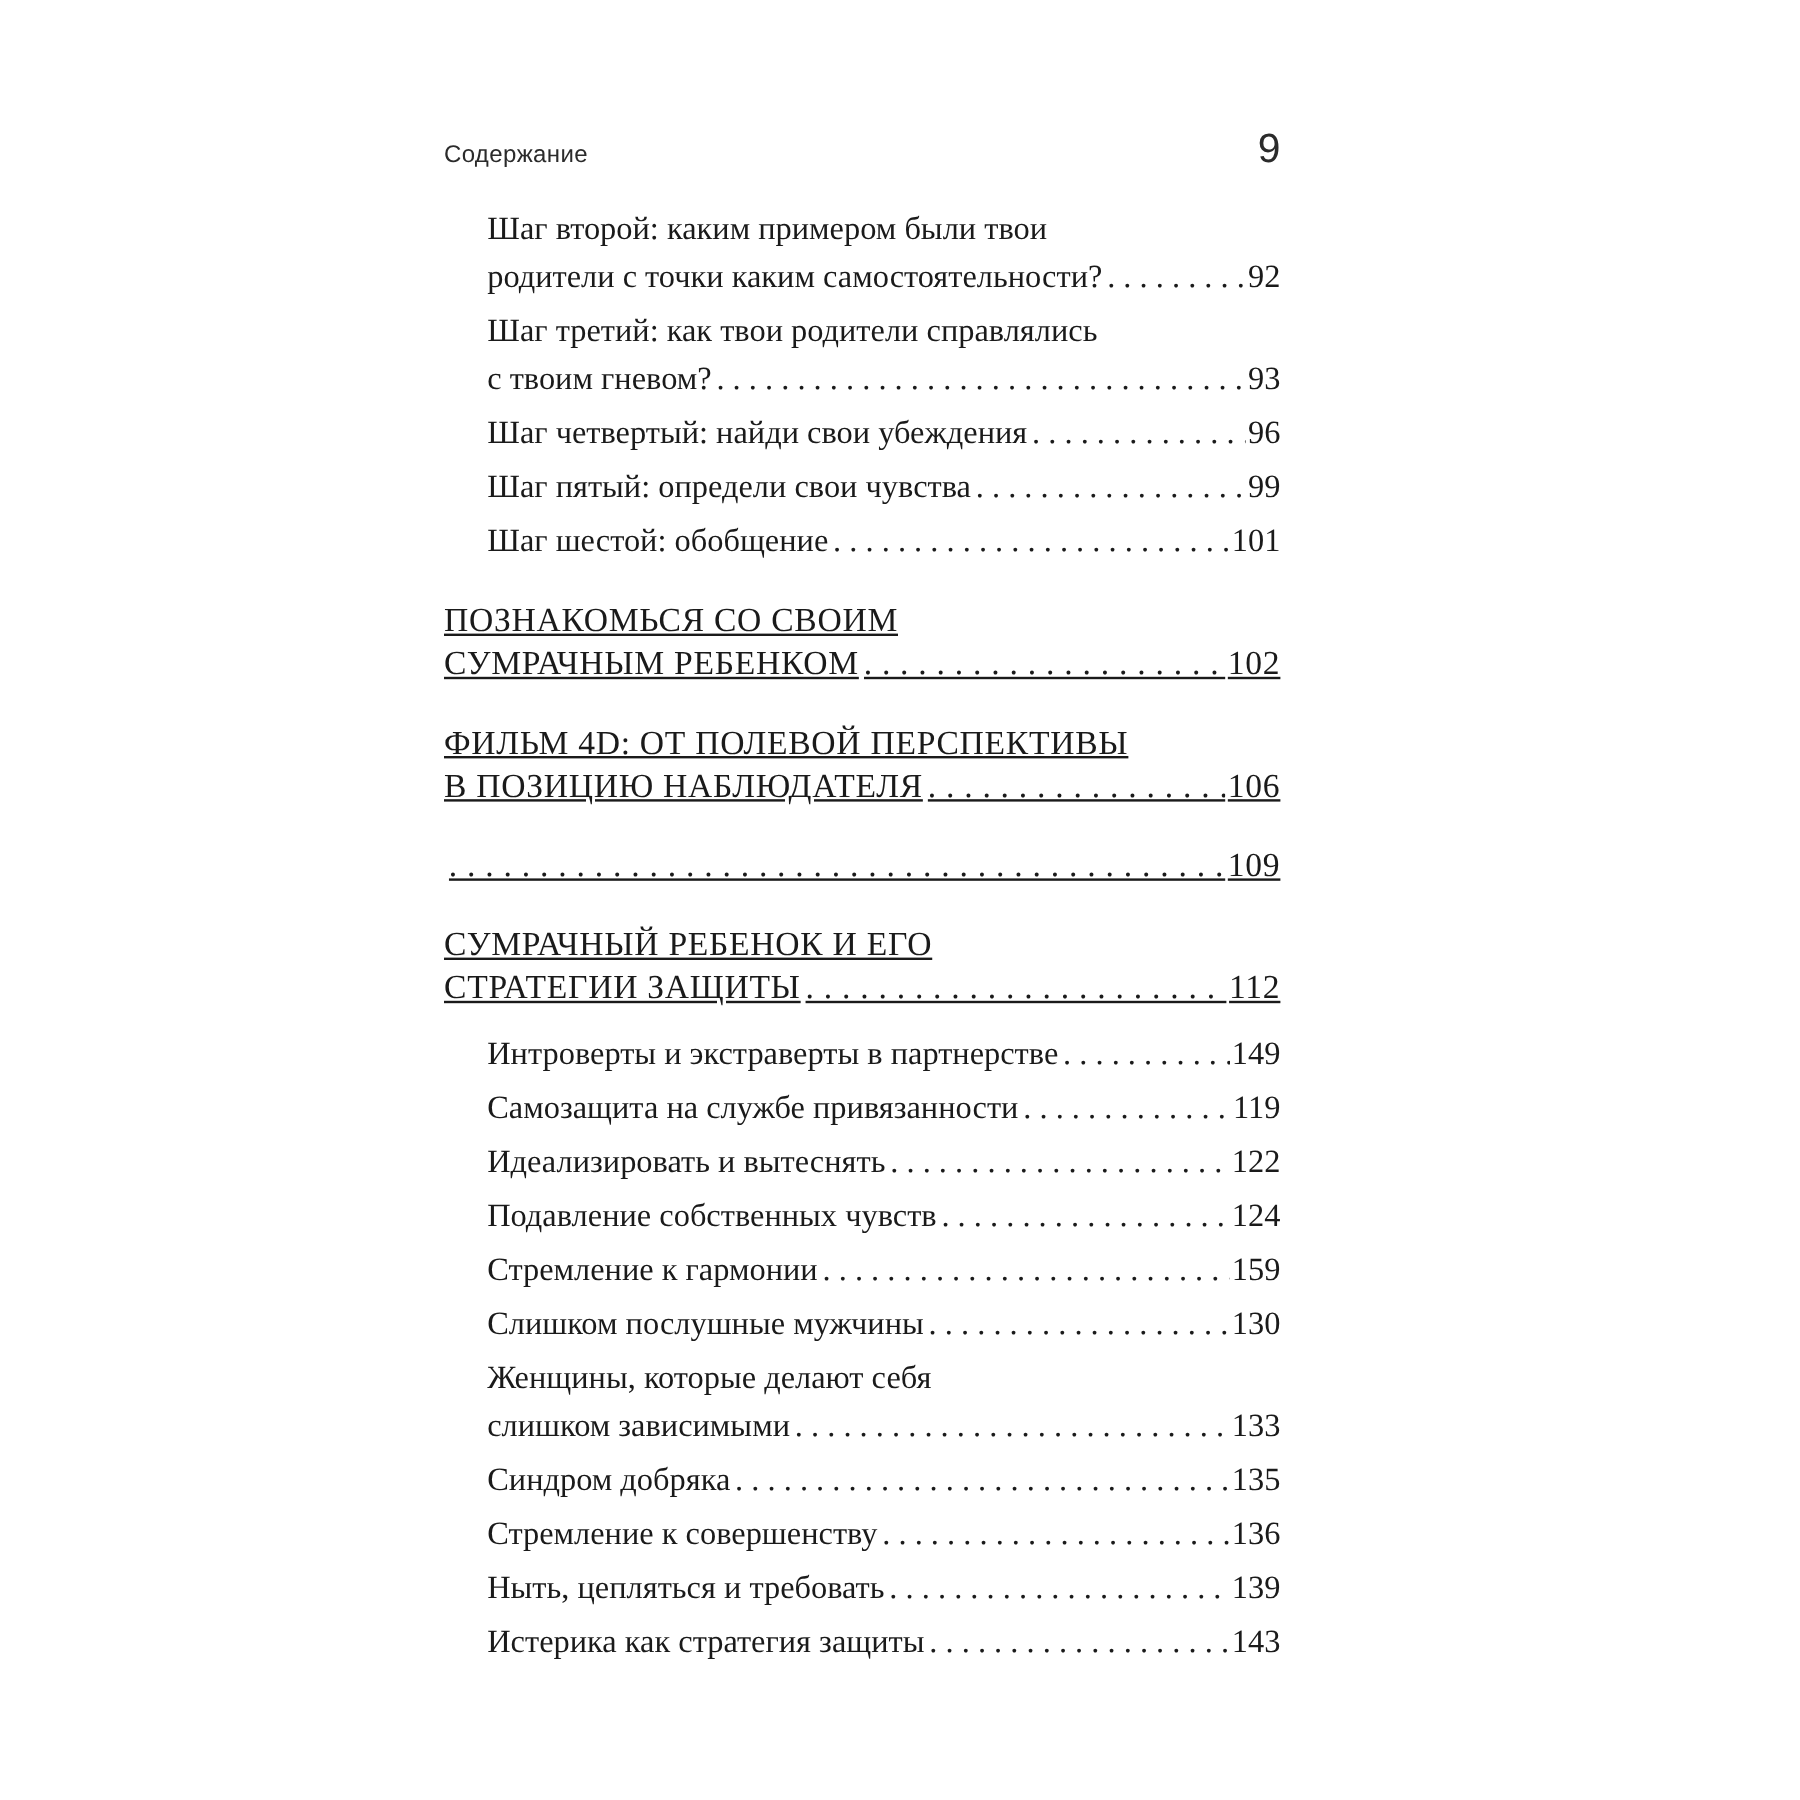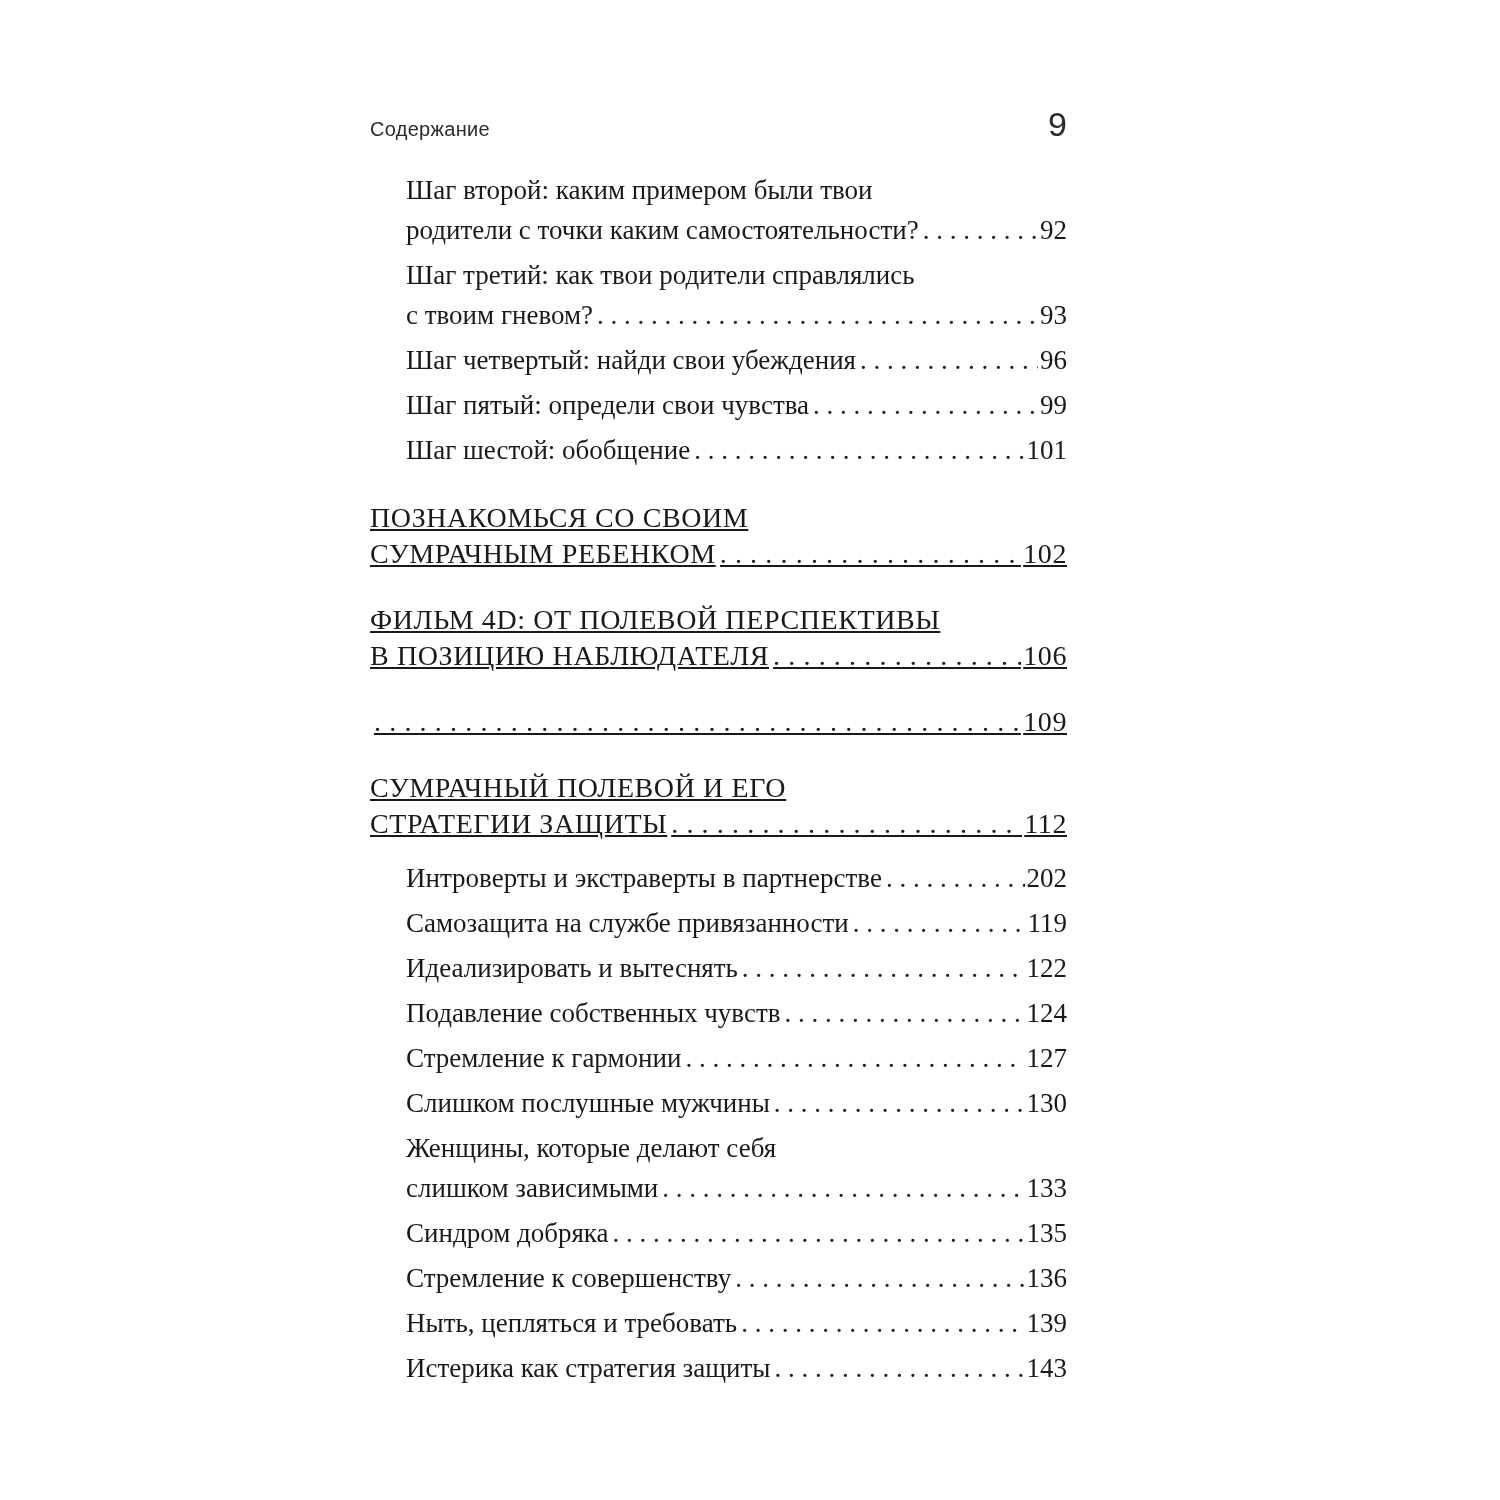--- a/index.html
+++ b/index.html
@@ -147,32 +147,32 @@
           <span class="pagenum">106</span>
         </div>
       </div>
       <div class="entry level1">
         <div class="line last">
           <span class="leader"></span>
           <span class="pagenum">109</span>
         </div>
       </div>
       <div class="entry level1">
-        <div class="line"><span class="text">СУМРАЧНЫЙ ПОЛЕВОЙ И ЕГО</span></div>
+        <div class="line"><span class="text">СУМРАЧНЫЙ РЕБЕНОК И ЕГО</span></div>
         <div class="line last">
           <span class="text">СТРАТЕГИИ ЗАЩИТЫ</span>
           <span class="leader"></span>
           <span class="pagenum">112</span>
         </div>
       </div>
       <div class="entry level2">
         <div class="line last">
           <span class="text">Интроверты и экстраверты в партнерстве</span>
           <span class="leader"></span>
-          <span class="pagenum">202</span>
+          <span class="pagenum">149</span>
         </div>
       </div>
       <div class="entry level2">
         <div class="line last">
           <span class="text">Самозащита на службе привязанности</span>
           <span class="leader"></span>
           <span class="pagenum">119</span>
         </div>
       </div>
       <div class="entry level2">
@@ -186,21 +186,21 @@
         <div class="line last">
           <span class="text">Подавление собственных чувств</span>
           <span class="leader"></span>
           <span class="pagenum">124</span>
         </div>
       </div>
       <div class="entry level2">
         <div class="line last">
           <span class="text">Стремление к гармонии</span>
           <span class="leader"></span>
-          <span class="pagenum">127</span>
+          <span class="pagenum">159</span>
         </div>
       </div>
       <div class="entry level2">
         <div class="line last">
           <span class="text">Слишком послушные мужчины</span>
           <span class="leader"></span>
           <span class="pagenum">130</span>
         </div>
       </div>
       <div class="entry level2">

